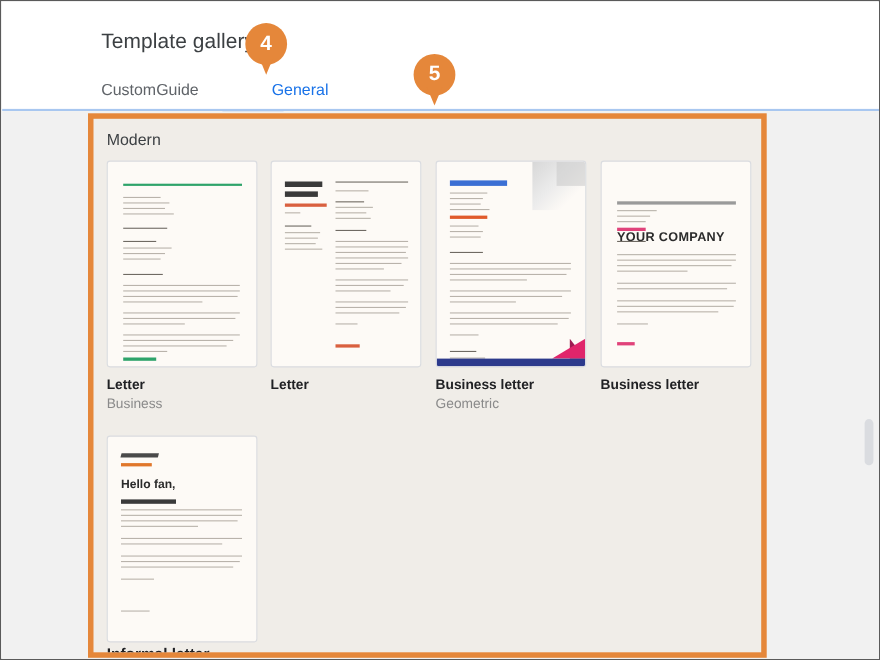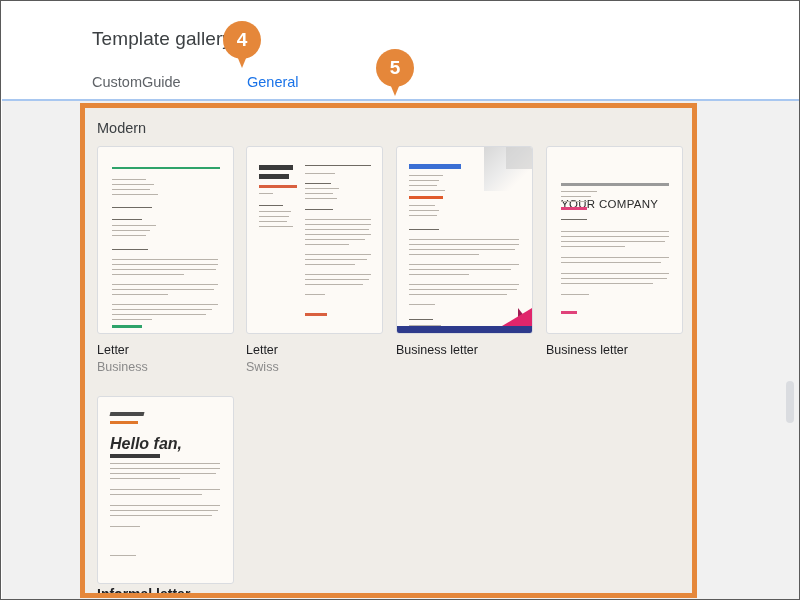--- a/index.html
+++ b/index.html
@@ -126,21 +126,21 @@
     height: 188px;
     box-sizing: border-box;
     border: 1px solid #dadce0;
     border-radius: 3px;
     background: #fdfaf6;
     overflow: hidden;
   }
   .card-title {
     margin-top: 9px;
     font-size: 12.5px;
-    font-weight: normal;
+    font-weight: bold;
     color: #202124;
     line-height: 15px;
     white-space: nowrap;
   }
   .card-sub {
     margin-top: 2px;
     font-size: 12.5px;
     color: #8a8a8a;
     line-height: 15px;
     white-space: nowrap;
@@ -243,23 +243,23 @@
     position: absolute;
     right: 0; bottom: 7px;
     width: 0; height: 0;
     border-bottom: 18px solid #9e1b52;
     border-right: 14px solid transparent;
   }
 
   
   .mw-title {
     position: absolute;
-    left: 14px; top: 20px;
+    left: 14px; top: 32px;
     font-size: 11.5px;
-    font-weight: normal;
+    font-weight: bold;
     letter-spacing: 0.3px;
     color: #2b2b2b;
     white-space: nowrap;
     margin-top: 31px;
   }
   .mw-rule {
     position: absolute;
     left: 14px; top: 36px;
     width: 108px; height: 3px;
     background: #9a9a9a;
@@ -287,25 +287,24 @@
   }
   .inf-date {
     position: absolute;
     left: 12px; top: 24px;
     width: 28px; height: 3px;
     background: #e0772b;
   }
   .inf-hello {
     position: absolute;
     left: 12px; top: 38px;
-    font-size: 16px;
+    font-size: 11px;
     font-weight: bold;
     color: #2b2b2b;
     white-space: nowrap;
-    font-style: italic;
   }
   .inf-sub {
     position: absolute;
     left: 12px; top: 57px;
     width: 50px; height: 3.5px;
     background: #3a3a3a;
   }
 
   
   #scrollbar-track {
@@ -434,21 +433,20 @@
             <div class="ln" style="left:58px; top:107px; width:66px;"></div>
             <div class="ln" style="left:58px; top:112px; width:62px;"></div>
             <div class="ln" style="left:58px; top:117px; width:50px;"></div>
             <div class="ln" style="left:58px; top:127px; width:66px;"></div>
             <div class="ln" style="left:58px; top:132px; width:64px;"></div>
             <div class="ln" style="left:58px; top:137px; width:58px;"></div>
             <div class="ln" style="left:58px; top:147px; width:20px;"></div>
             <div class="sw-bottom"></div>
           </div>
           <div class="card-title">Letter</div>
-          <div class="card-sub">Swiss</div>
         </div>
 
         <div class="card" style="left:311px; top:38px;">
           <div class="card-thumb">
             <div class="geo-corner"></div>
             <div class="geo-corner2"></div>
             <div class="geo-title"></div>
             <div class="ln" style="left:12px; top:28px; width:34px;"></div>
             <div class="ln" style="left:12px; top:33px; width:30px;"></div>
             <div class="ln" style="left:12px; top:38px; width:28px;"></div>
@@ -469,20 +467,21 @@
             <div class="ln" style="left:12px; top:142px; width:108px;"></div>
             <div class="ln" style="left:12px; top:147px; width:98px;"></div>
             <div class="ln" style="left:12px; top:157px; width:26px;"></div>
             <div class="ln dark" style="left:12px; top:172px; width:24px;"></div>
             <div class="ln" style="left:12px; top:178px; width:32px;"></div>
             <div class="geo-tri-b"></div>
             <div class="geo-tri-a"></div>
             <div class="geo-bar"></div>
           </div>
           <div class="card-title">Business letter</div>
+          <div class="card-sub">Geometric</div>
         </div>
 
         <div class="card" style="left:461px; top:38px;">
           <div class="card-thumb">
             <div class="mw-title">YOUR COMPANY</div>
             <div class="mw-rule"></div>
             <div class="ln" style="left:14px; top:44px; width:36px;"></div>
             <div class="ln" style="left:14px; top:49px; width:30px;"></div>
             <div class="ln" style="left:14px; top:54px; width:26px;"></div>
             <div class="mw-accent"></div>

